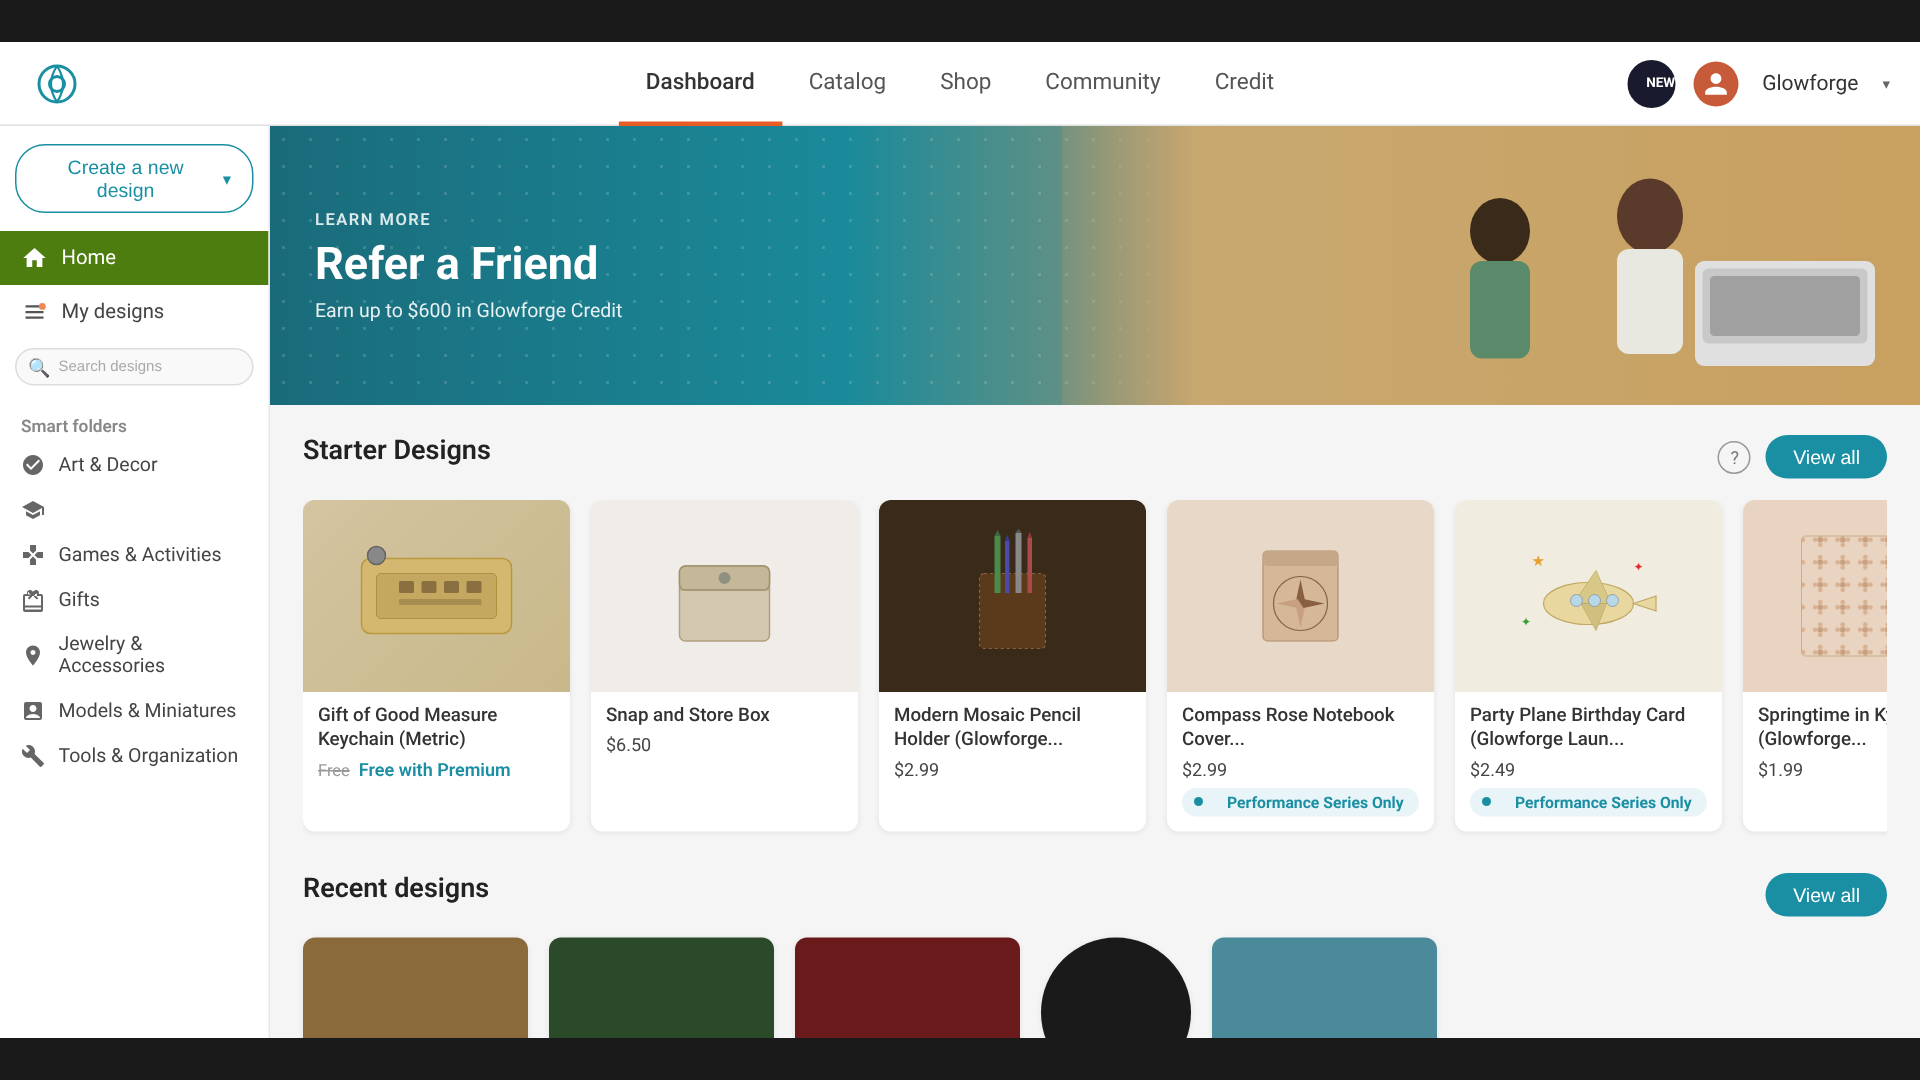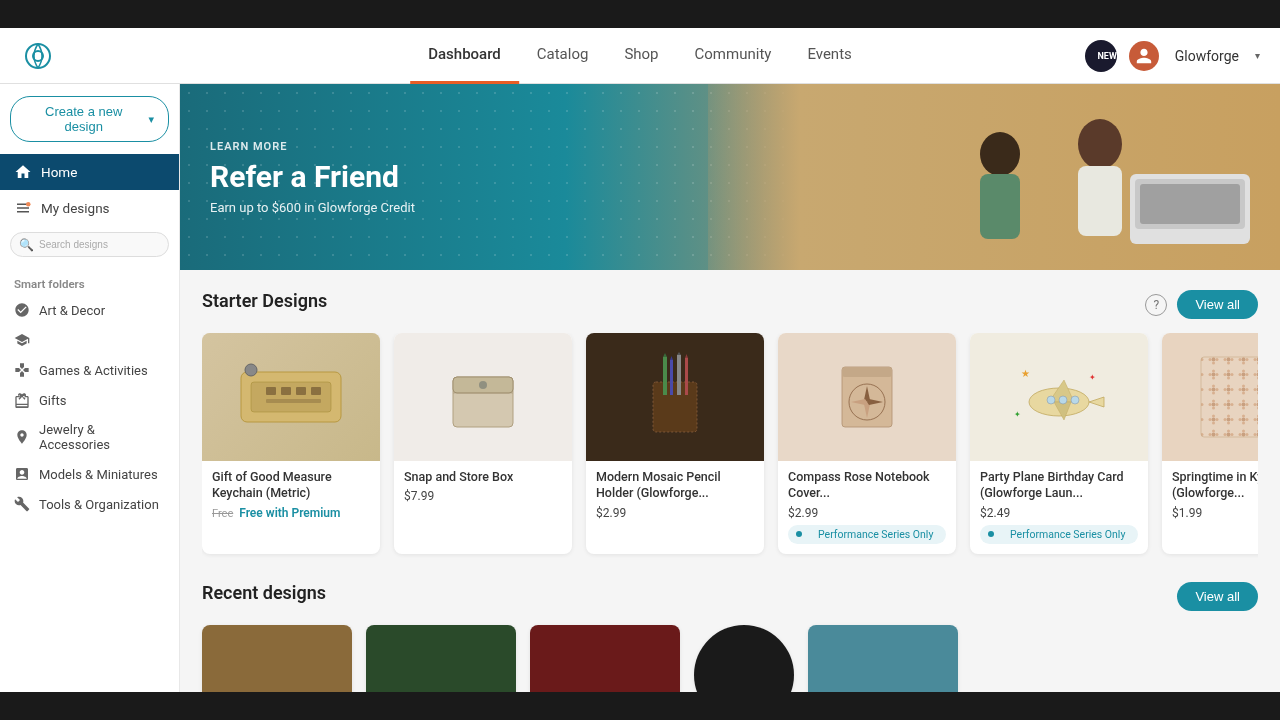--- a/index.html
+++ b/index.html
@@ -26,21 +26,21 @@
 
     
     .layout { display: flex; height: calc(100vh - 28px - 56px); }
 
     
     .sidebar { width: 180px; background: #fff; border-right: 1px solid #e8e8e8; overflow-y: auto; flex-shrink: 0; padding-bottom: 20px; }
     .create-btn { margin: 12px 10px; background: #fff; border: 1.5px solid #1a8fa3; color: #1a8fa3; border-radius: 20px; padding: 7px 14px; font-size: 13px; cursor: pointer; display: flex; align-items: center; gap: 6px; font-weight: 500; width: calc(100% - 20px); }
     .create-btn .dropdown-arrow { margin-left: auto; font-size: 11px; }
 
     .sidebar-nav-item { display: flex; align-items: center; gap: 9px; padding: 9px 14px; cursor: pointer; font-size: 13.5px; color: #444; border-radius: 0; }
-    .sidebar-nav-item.active { background: #0c4a6e; color: #fff; border-radius: 0; }
+    .sidebar-nav-item.active { background: #4d7c0f; color: #fff; border-radius: 0; }
     .sidebar-nav-item.active svg { fill: #fff; }
     .sidebar-nav-item.active path { fill: #fff; }
     .sidebar-icon { width: 18px; height: 18px; flex-shrink: 0; }
 
     .sidebar-section-label { font-size: 11.5px; color: #888; font-weight: 600; padding: 12px 14px 4px; text-transform: none; letter-spacing: 0; }
 
     .sidebar-folder-item { display: flex; align-items: center; gap: 9px; padding: 7px 14px; cursor: pointer; font-size: 13px; color: #444; }
     .folder-icon { width: 16px; height: 16px; flex-shrink: 0; }
 
     .search-box { margin: 6px 10px 8px; position: relative; }
@@ -80,21 +80,21 @@
     .card-hover-btn { padding: 6px 18px; border-radius: 20px; font-size: 12px; font-weight: 600; cursor: pointer; border: none; }
     .card-hover-btn.more-info { background: rgba(255,255,255,0.92); color: #333; }
     .card-hover-btn.get-design { background: #1a8fa3; color: #fff; }
     .card-info { padding: 8px 10px 10px; }
     .card-name { font-size: 12.5px; color: #333; font-weight: 500; margin-bottom: 4px; line-height: 1.3; }
     .card-price { font-size: 12px; color: #444; }
     .card-price .original { text-decoration: line-through; color: #999; font-size: 11px; margin-right: 3px; }
     .card-price .free { color: #1a8fa3; font-weight: 600; }
     .card-badge { display: flex; align-items: center; gap: 4px; background: #e8f4f7; border-radius: 10px; padding: 3px 8px; margin-top: 5px; }
     .card-badge-dot { width: 6px; height: 6px; background: #1a8fa3; border-radius: 50%; }
-    .card-badge-text { font-size: 10.5px; color: #1a8fa3; font-weight: 400; padding-left: 12px; }
+    .card-badge-text { font-size: 10.5px; color: #1a8fa3; font-weight: 700; padding-left: 12px; }
 
     
     .recent-grid { display: flex; gap: 14px; }
     .recent-card { background: #fff; border-radius: 8px; overflow: hidden; flex-shrink: 0; width: 150px; height: 100px; box-shadow: 0 1px 4px rgba(0,0,0,0.08); }
 
     
     .img-keychain { background: #e8dcc8; background-image: linear-gradient(135deg, #d4c4a0 0%, #c8b88a 100%); }
     .img-box { background: #f0ece8; }
     .img-pencil { background: #3a2a1a; }
     .img-compass { background: #e8d8c8; }
@@ -122,21 +122,21 @@
       <path d="M14 2 Q18 8 18 14 Q18 20 14 26" stroke="#1a8fa3" stroke-width="1.5" fill="none"></path>
       <path d="M14 2 Q10 8 10 14 Q10 20 14 26" stroke="#1a8fa3" stroke-width="1.5" fill="none"></path>
     </svg>
   </div>
 
   <nav class="header-nav">
     <a class="nav-item active">Dashboard</a>
     <a class="nav-item">Catalog</a>
     <a class="nav-item">Shop</a>
     <a class="nav-item">Community</a>
-    <a class="nav-item">Events</a>
+    <a class="nav-item">Credit</a>
   </nav>
 
   <div class="header-right">
     <div class="new-badge">
       <span>NEW</span>
     </div>
     <div class="user-menu">
       <div class="user-avatar">
         <svg viewBox="0 0 24 24" fill="white">
           <path d="M12 12c2.7 0 4.8-2.1 4.8-4.8S14.7 2.4 12 2.4 7.2 4.5 7.2 7.2 9.3 12 12 12zm0 2.4c-3.2 0-9.6 1.6-9.6 4.8v2.4h19.2v-2.4c0-3.2-6.4-4.8-9.6-4.8z"></path>
@@ -299,21 +299,21 @@
               <line x1="30" y1="41" x2="90" y2="41" stroke="#a09070" stroke-width="0.5"></line>
               <circle cx="60" cy="33" r="4" fill="#909080"></circle>
             </svg>
           </div>
           <div class="card-hover-actions">
             <button class="card-hover-btn more-info">More info...</button>
             <button class="card-hover-btn get-design">Get design</button>
           </div>
           <div class="card-info">
             <div class="card-name">Snap and Store Box</div>
-            <div class="card-price">$7.99</div>
+            <div class="card-price">$6.50</div>
           </div>
         </div>
 
         <div class="design-card">
           <div class="card-image img-pencil" style="background:#3a2a1a;">
             <svg width="120" height="90" viewBox="0 0 120 90">
               <rect x="38" y="30" width="44" height="50" rx="3" fill="#5a3a1a"></rect>
               <rect x="38" y="30" width="44" height="50" rx="3" fill="none" stroke="#8a6040" stroke-width="0.8" stroke-dasharray="2,2"></rect>
 
               <rect x="48" y="5" width="4" height="38" fill="#4a8a4a"></rect>

